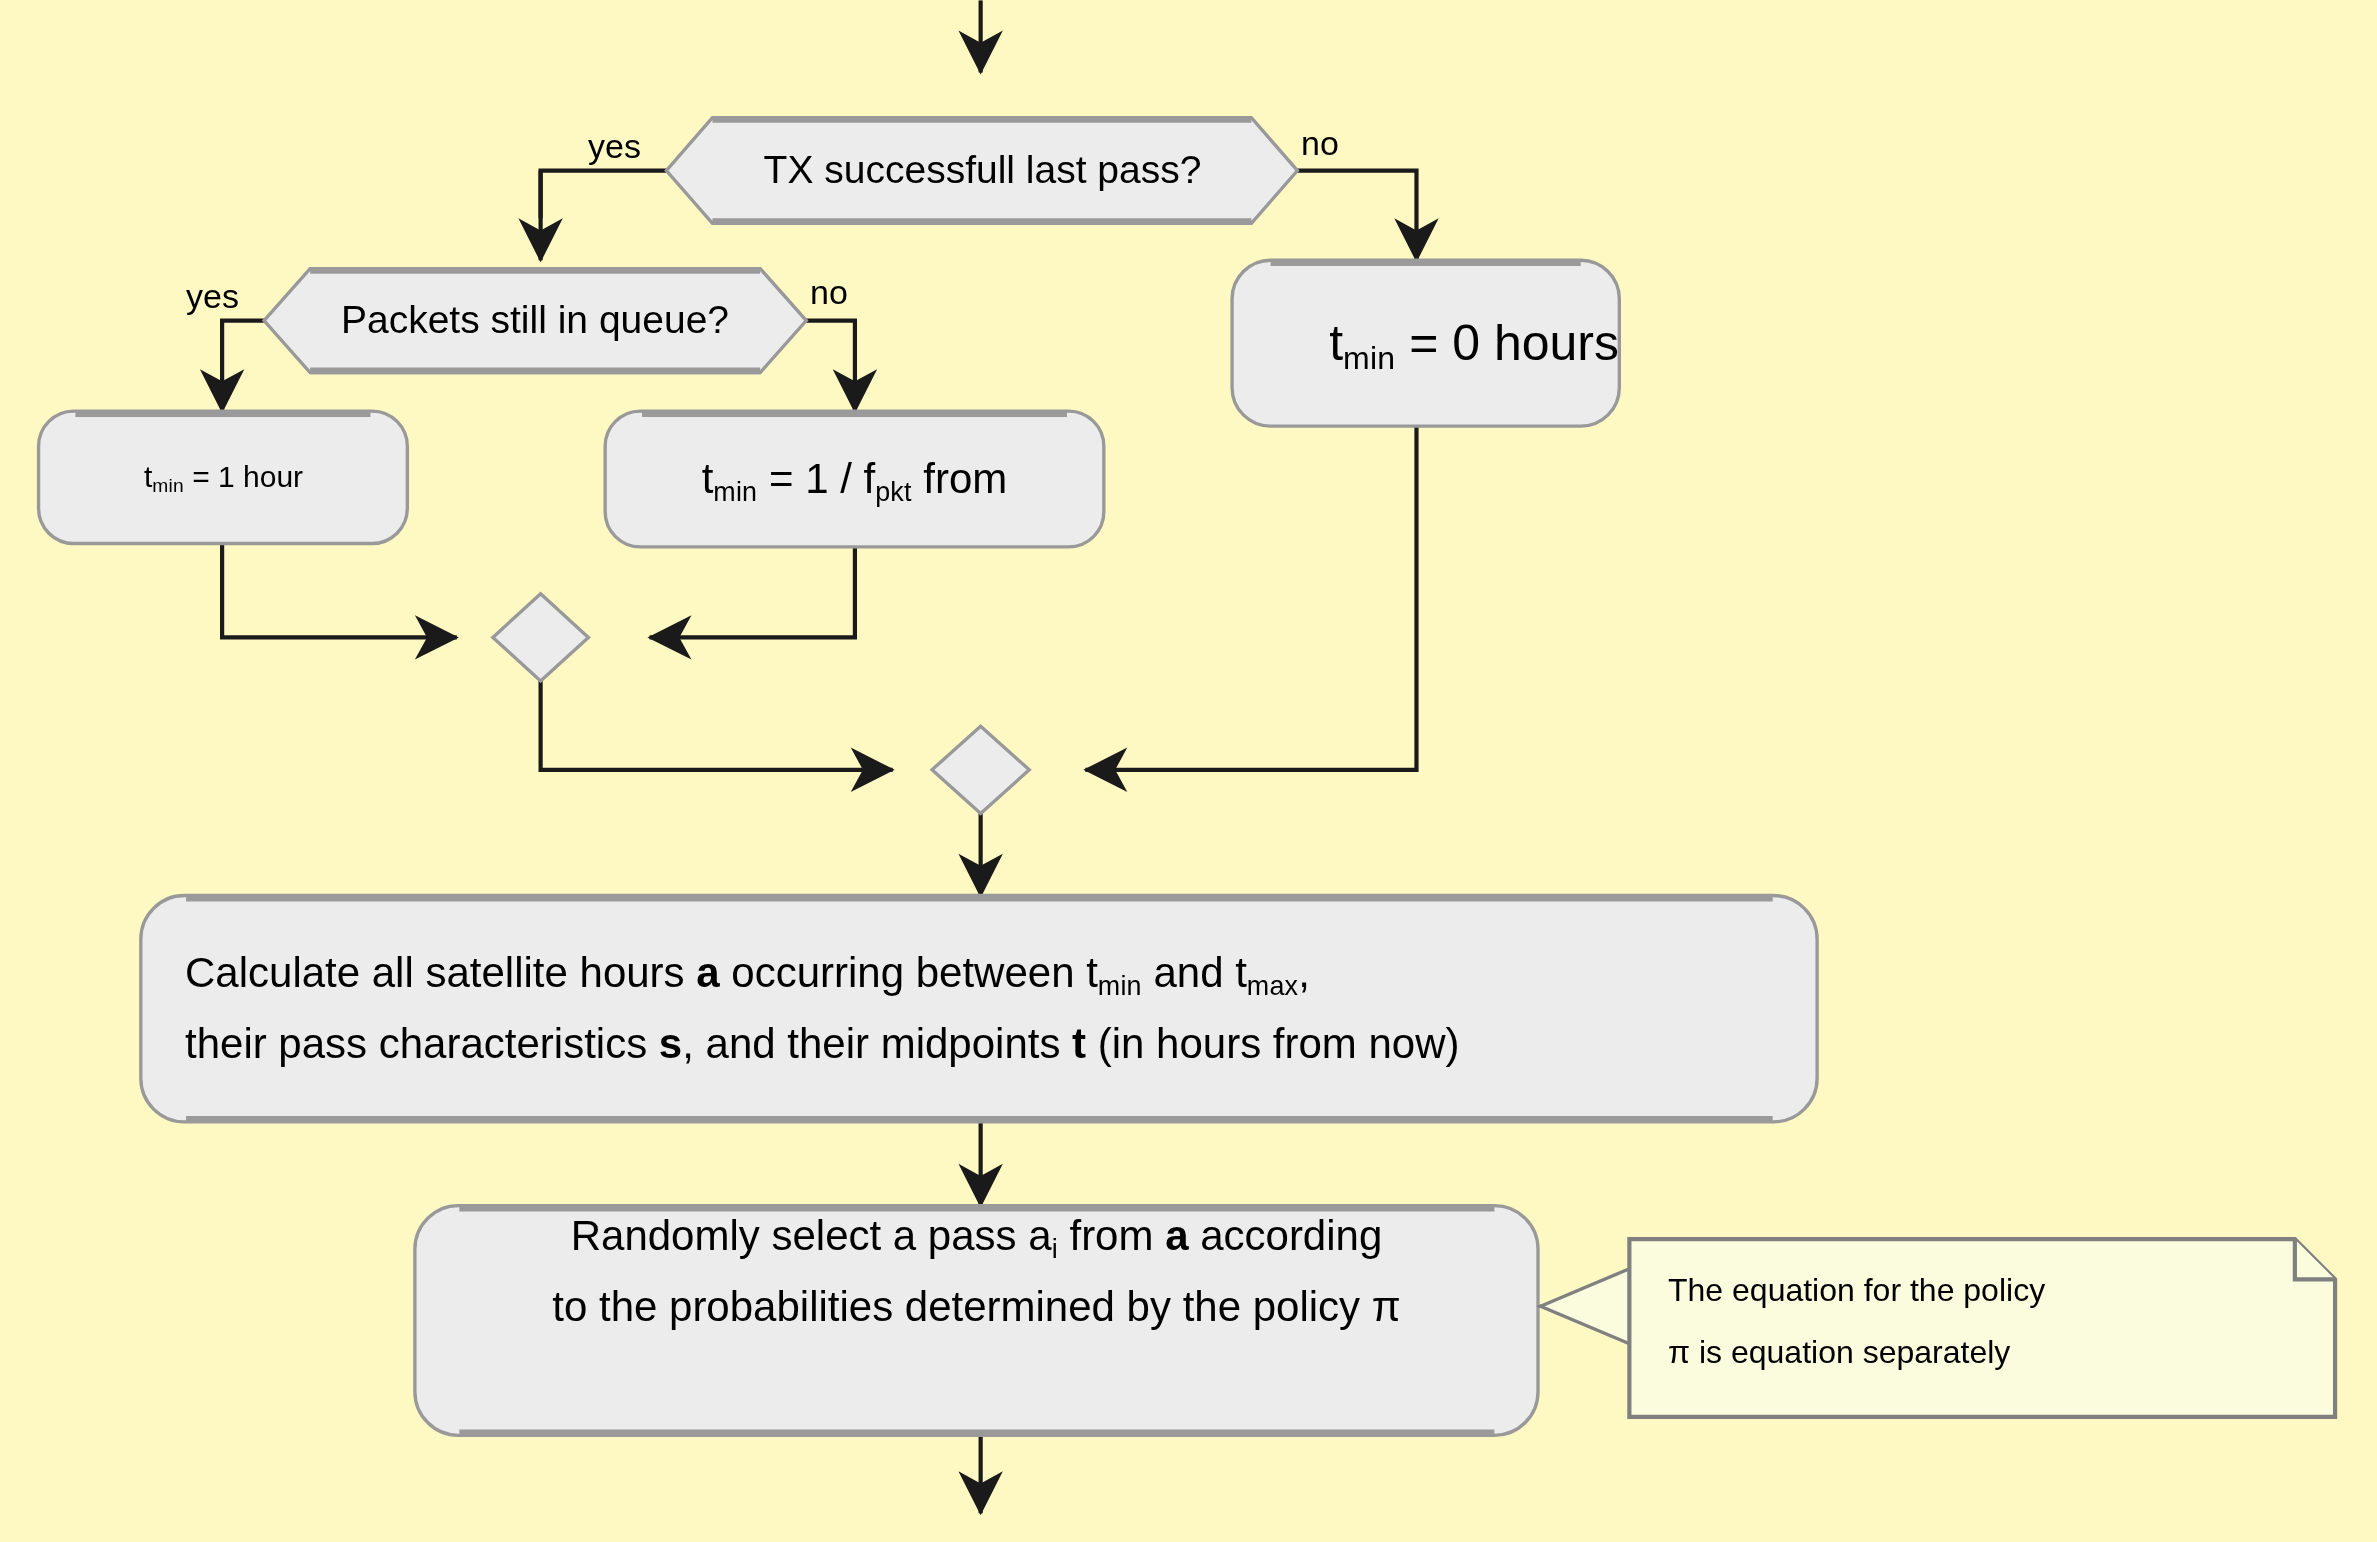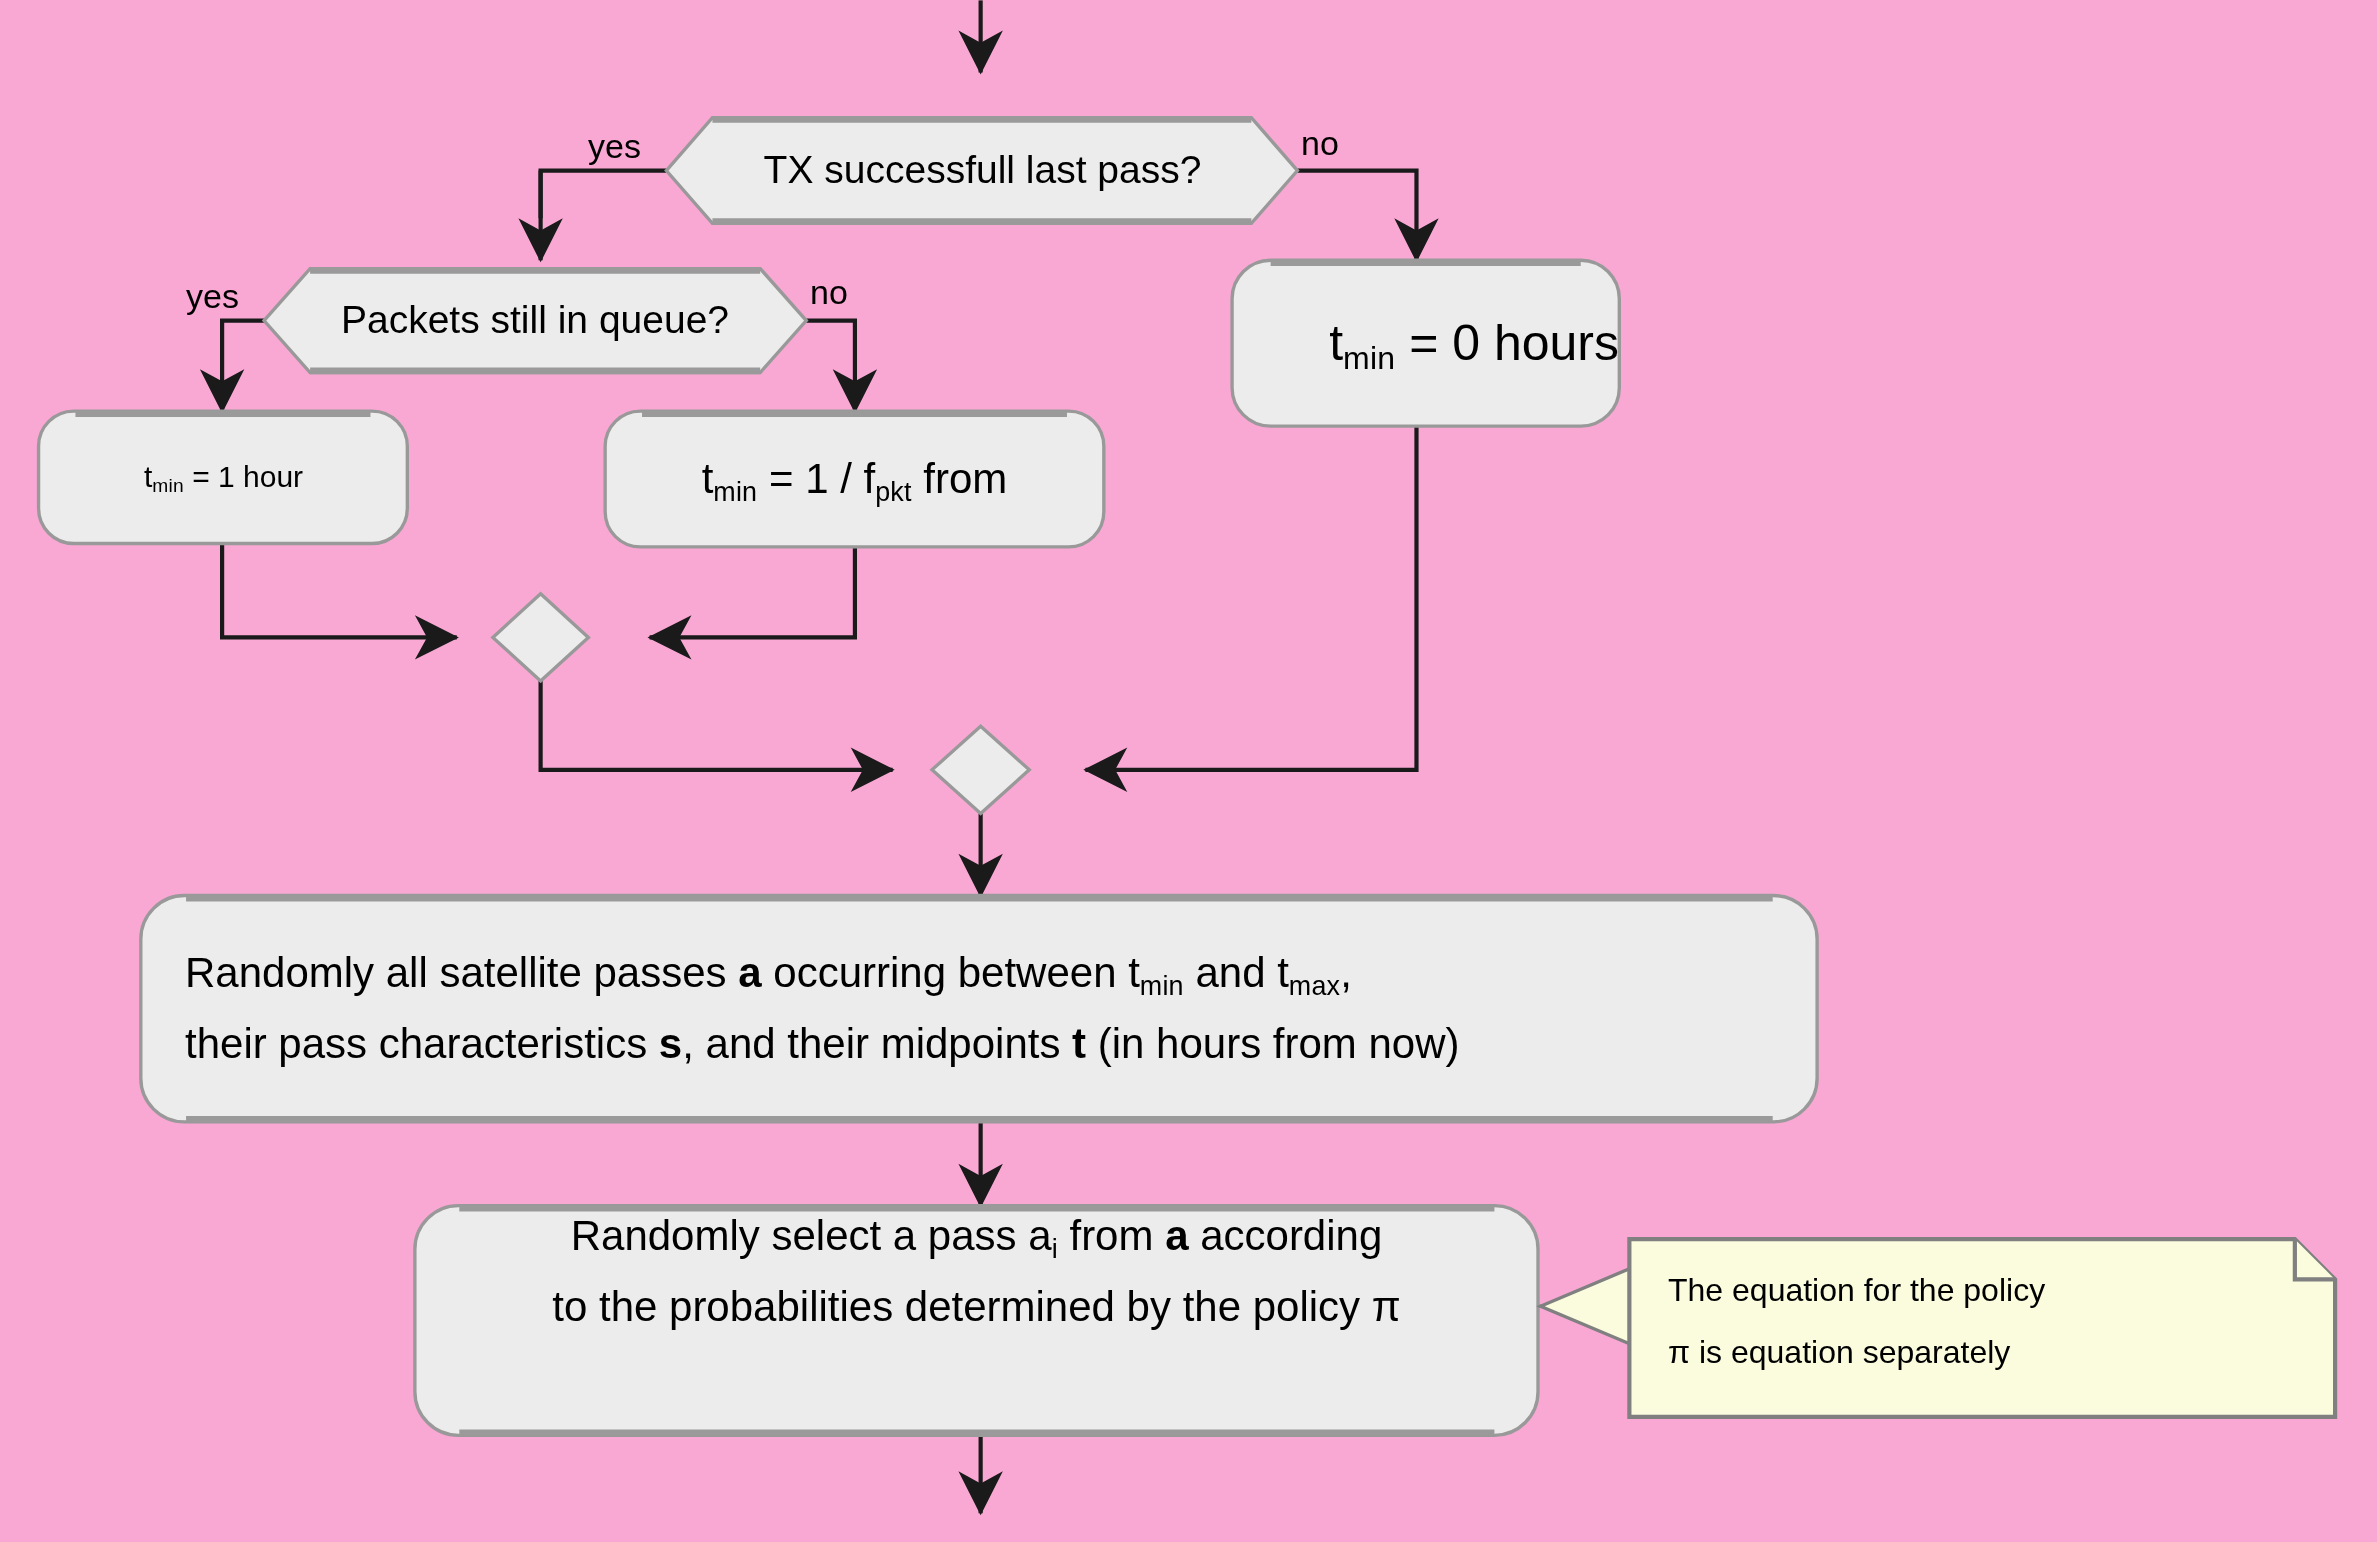--- a/index.html
+++ b/index.html
@@ -7,21 +7,21 @@
     padding: 0;
     background: #ffffff;
   }
   body {
     font-family: "Liberation Sans", sans-serif;
   }
   #root {
     position: relative;
     width: 2377px;
     height: 1543px;
-    background: #f9a8d4;
+    background: #fef9c3;
     overflow: hidden;
   }
   svg.layer {
     position: absolute;
     left: 0;
     top: 0;
     width: 2377px;
     height: 1543px;
   }
   .node-text {
@@ -174,21 +174,21 @@
     <span><span>t</span><span class="sub">min</span><span> = 1 / f</span><span class="sub">pkt</span><span> from</span></span>
   </div>
 
   <div class="node-text" style="left:1232px; top:260px; width:387px; height:166px; font-size:50px;justify-content:flex-end;">
     <span><span>t</span><span class="sub">min</span><span> = 0 hours</span></span>
   </div>
 
   <div class="node-text" style="left:141px; top:895px; width:1677px; height:226px;
        font-size:42px; flex-direction:column; justify-content:center; align-items:flex-start;
        padding-left:44px; box-sizing:border-box;">
-    <div style="margin-bottom:11.7px;"><span>Randomly all satellite passes </span><span class="bold">a</span><span> occurring between t</span><span class="sub">min</span><span> and t</span><span class="sub">max</span><span>,</span></div>
+    <div style="margin-bottom:11.7px;"><span>Calculate all satellite hours </span><span class="bold">a</span><span> occurring between t</span><span class="sub">min</span><span> and t</span><span class="sub">max</span><span>,</span></div>
     <div><span>their pass characteristics </span><span class="bold">s</span><span>, and their midpoints </span><span class="bold">t</span><span> (in hours from now)</span></div>
   </div>
 
   <div class="node-text" style="left:415px; top:1206px; width:1123px; height:230px;
        font-size:42px; flex-direction:column; justify-content:flex-start; align-items:center;">
     <div style="margin-bottom:11.7px;"><span>Randomly select a pass a</span><span class="sub">i</span><span> from </span><span class="bold">a</span><span> according</span></div>
     <div>to the probabilities determined by the policy π</div>
   </div>
 
   <div class="note-text" style="left:1668px; top:1268px;">The equation for the policy</div>

